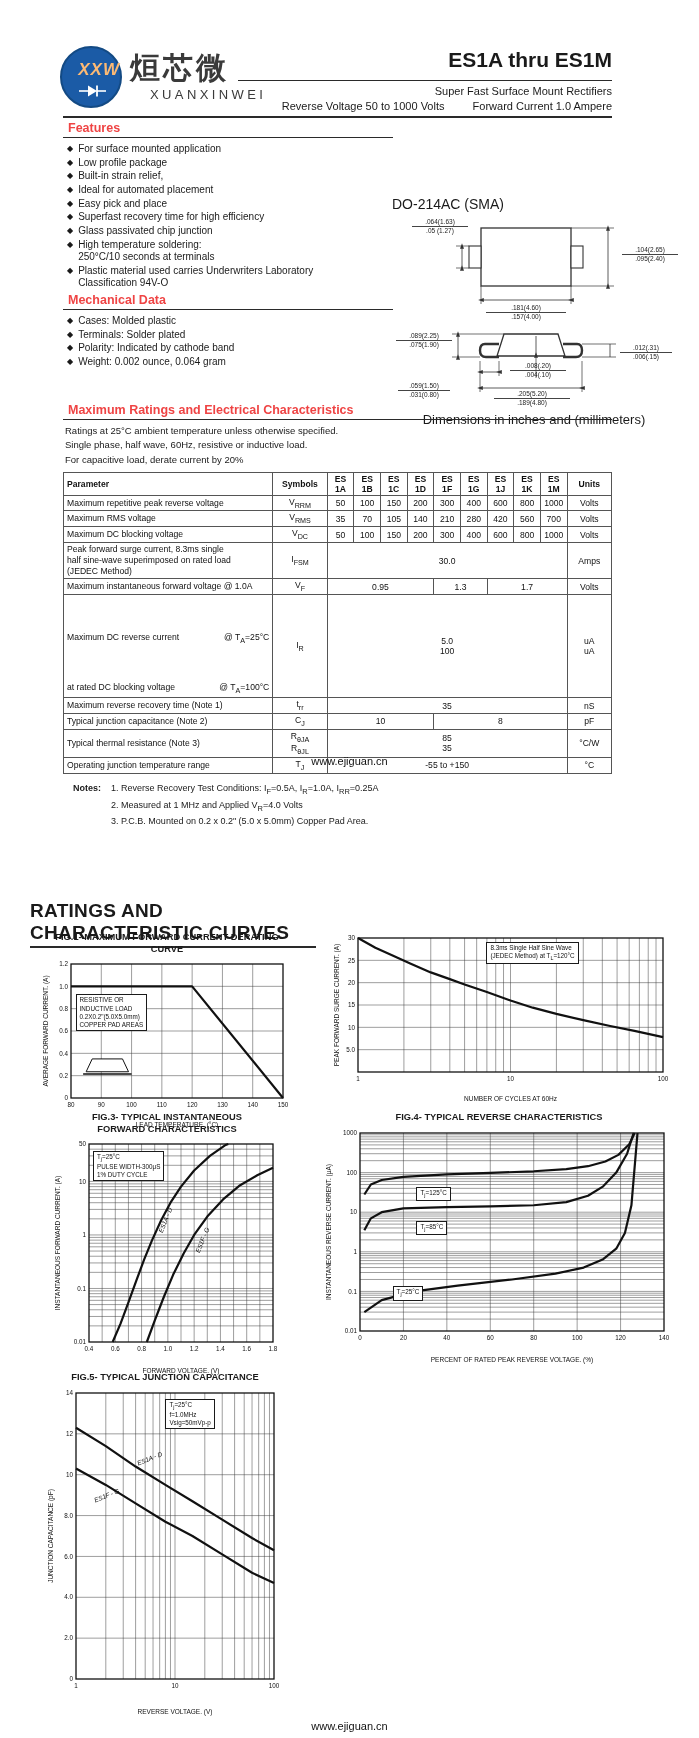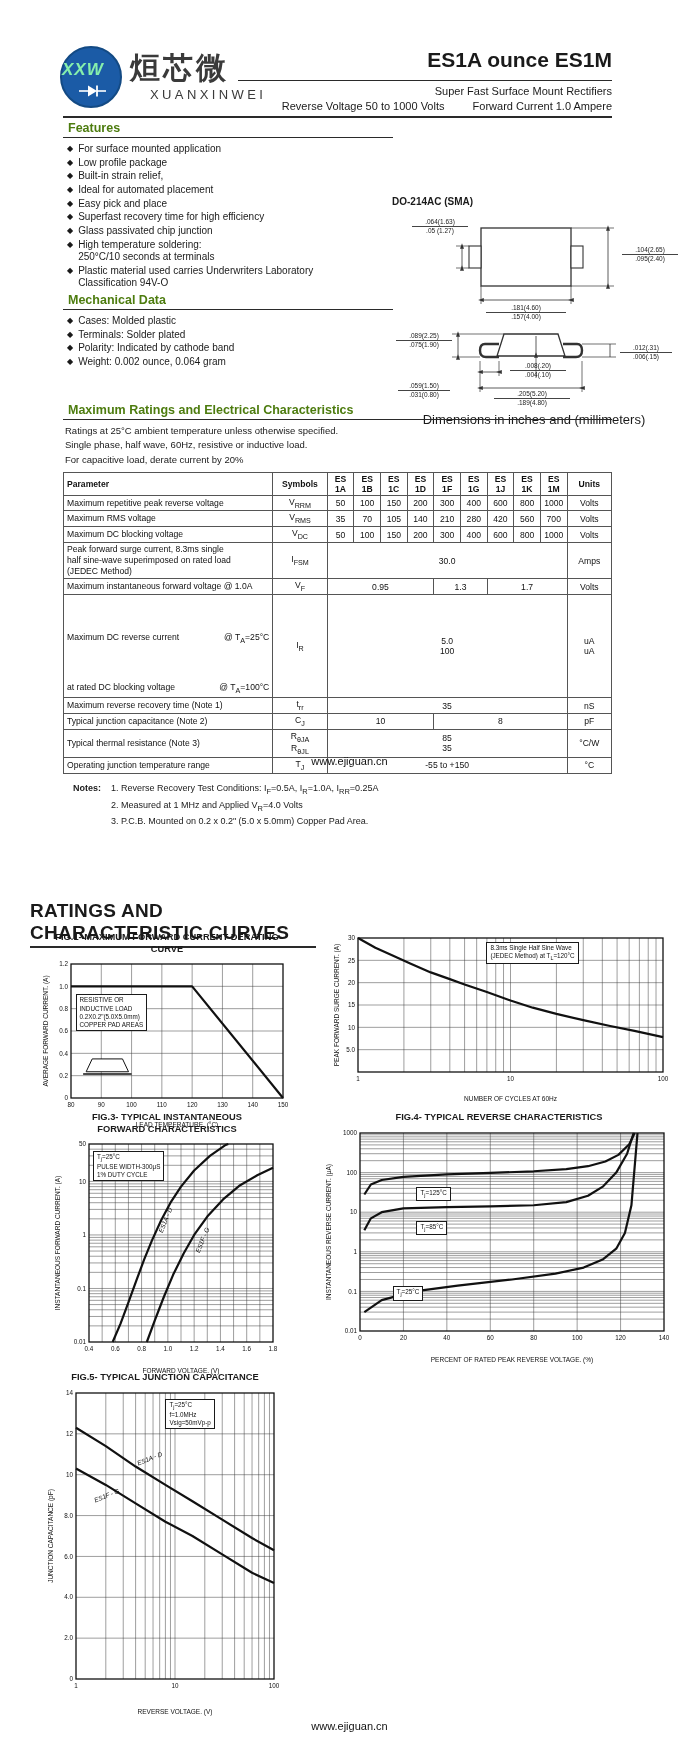--- a/index.html
+++ b/index.html
@@ -4,40 +4,40 @@
 <style>
   html,body{margin:0;padding:0;background:#fff;}
   .page{position:relative;width:699px;height:1738px;background:#ffffff;overflow:hidden;
         font-family:"Liberation Sans",sans-serif;color:#1a1a1a;}
   .abs{position:absolute;}
 
   
   .logo{display:flex;align-items:center;gap:8px;}
   .logo-circle{position:relative;width:62px;height:62px;border-radius:50%;
      background:#1b5ba6;border:2px solid #134a84;box-sizing:border-box;flex:0 0 auto;}
-  .logo-xxw{position:absolute;left:0;right:0;top:12px;text-align:left;color:#86efac;
+  .logo-xxw{position:absolute;left:0;right:0;top:12px;text-align:right;color:#fdba74;
      font-weight:bold;font-style:italic;font-size:17px;letter-spacing:1px;}
   .logo-diode{position:absolute;left:17px;top:36px;}
   .logo-cn{font-size:30px;font-weight:bold;color:#3a3a3a;letter-spacing:3px;line-height:1.05;}
   .logo-latin{font-size:13px;color:#3a3a3a;letter-spacing:3.4px;margin-top:4px;margin-left:20px;}
   .doc-title{font-size:21px;font-weight:bold;text-align:right;color:#1a1a1a;}
   .title-rule{border-top:1.6px solid #2a2a2a;}
   .subtitle{font-size:11px;text-align:right;color:#1a1a1a;}
   .head-rule{border-top:2px solid #2a2a2a;}
 
   
   .sec-head{font-weight:bold;font-size:12.5px;border-bottom:1.6px solid #2a2a2a;
-     padding:0 0 2px 5px;color:#4d7c0f;}
+     padding:0 0 2px 5px;color:#ef4444;}
   .blist{margin-top:5px;font-size:10px;line-height:1.22;}
   .feat-li{display:flex;gap:5px;margin:0 0 1.5px 4px;}
   .diam{font-size:8px;line-height:12px;}
   .li-text{flex:1;}
 
   
-  .pkg-name{font-weight:bold;font-size:10px;padding-left:6px;}
+  .pkg-name{font-weight:normal;font-size:14px;padding-left:6px;}
   .pkg-caption{font-weight:normal;font-size:13px;text-align:center;}
   .dim{position:absolute;font-size:6.5px;line-height:1.25;text-align:center;color:#222;}
   .dim .a{border-bottom:0.7px solid #444;padding:0 1px;}
 
   
   .conds{font-size:9.5px;line-height:1.5;margin:4px 0 5px 2px;}
   table.ratings{border-collapse:collapse;width:549px;table-layout:fixed;margin-top:2px;}
   table.ratings th,table.ratings td{border:1px solid #555;font-size:8.6px;padding:1px 3px;
      color:#111;vertical-align:middle;}
   table.ratings th{font-weight:bold;text-align:left;}
@@ -75,21 +75,21 @@
         <line x1="18" y1="1.5" x2="18" y2="12.5" stroke="#fff" stroke-width="1.8"></line>
         <line x1="18" y1="7" x2="27" y2="7" stroke="#fff" stroke-width="1.6"></line>
       </svg>
     </div>
     <div>
       <div class="logo-cn">烜芯微</div>
       <div class="logo-latin">XUANXINWEI</div>
     </div>
   </div>
 
-  <div class="abs doc-title" style="left:240px;top:48px;width:372px;">ES1A ounce ES1M</div>
+  <div class="abs doc-title" style="left:240px;top:48px;width:372px;">ES1A thru ES1M</div>
   <div class="abs title-rule" style="left:238px;top:80px;width:374px;"></div>
   <div class="abs subtitle" style="left:240px;top:85px;width:372px;">Super Fast Surface Mount Rectifiers</div>
   <div class="abs subtitle" style="left:140px;top:100px;width:472px;">
     <span>Reverse Voltage 50 to 1000 Volts</span>
     <span style="display:inline-block;width:22px;"></span>
     <span>Forward Current 1.0 Ampere</span>
   </div>
   <div class="abs head-rule" style="left:63px;top:116px;width:549px;"></div>
 
   <div class="abs" style="left:63px;top:121px;width:330px;">

